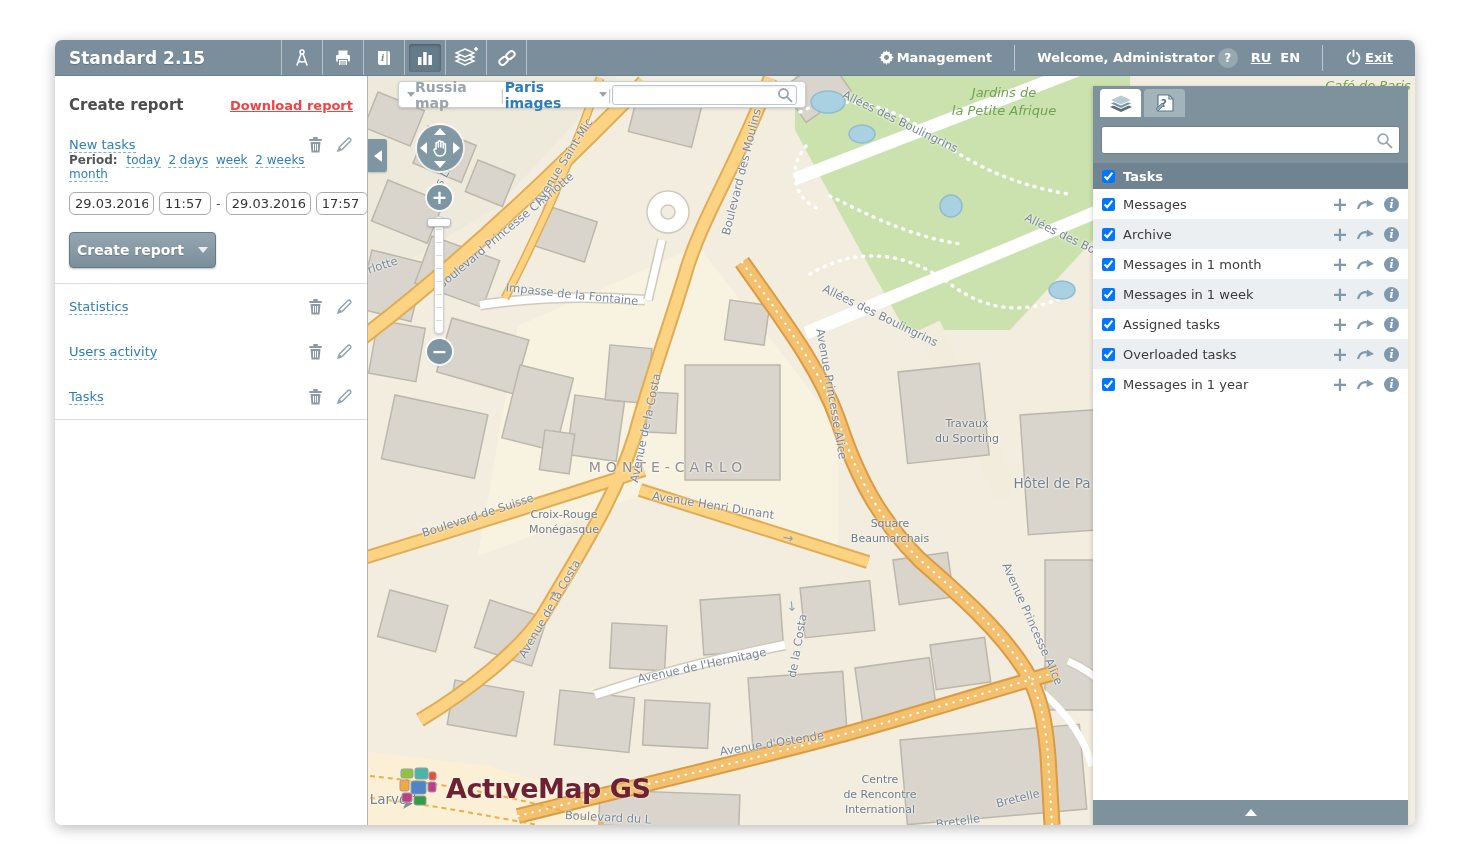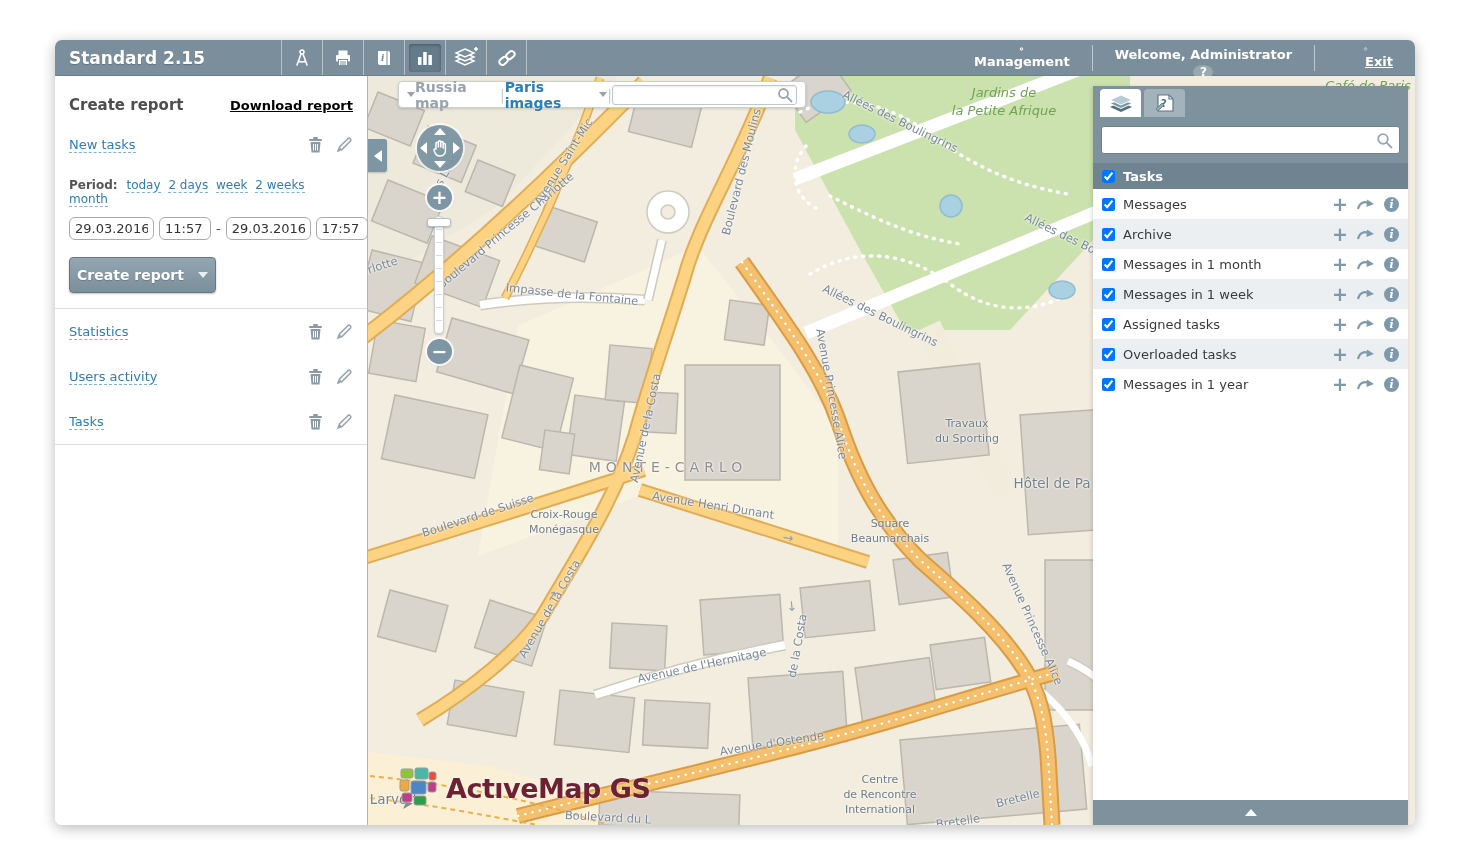--- a/index.html
+++ b/index.html
@@ -13,41 +13,41 @@
   .tb-title{font-size:17px;font-weight:bold;line-height:36px;padding-left:14px;width:226px;
     text-shadow:0 1px 1px rgba(0,0,0,.2);}
   .tb-icons{display:flex;align-items:stretch;}
   .tb-icon-btn{width:41px;display:flex;align-items:center;justify-content:center;cursor:pointer;
     border-left:1px solid rgba(255,255,255,.45);}
   .tb-icon-btn:last-child{border-right:1px solid rgba(255,255,255,.45);}
   .tb-icon-btn.active .tb-icon-bg{background:#647b89;border-radius:3px;box-shadow:inset 0 1px 3px rgba(0,0,0,.3);}
   .tb-icon-bg{width:32px;height:28px;display:flex;align-items:center;justify-content:center;}
   .tb-spacer{flex:1;}
   .tb-right{display:flex;align-items:center;font-size:13px;font-weight:bold;}
-  .tb-group{display:flex;align-items:center;gap:3px;padding:0 22px;height:22px;flex-direction:column;}
+  .tb-group{display:flex;align-items:center;gap:3px;padding:0 22px;height:22px;}
   .tb-vsep{width:1px;height:26px;background:rgba(255,255,255,.5);}
   .tb-link{color:#fff;cursor:pointer;}
-  .u{text-decoration:underline;margin-left:28px;}
+  .u{text-decoration:underline;}
   .help-circle{width:20px;height:20px;border-radius:50%;background:#97A8B1;color:#fff;
     font-size:12px;font-weight:bold;display:flex;align-items:center;justify-content:center;cursor:pointer;}
   
   .lp{position:absolute;left:0;top:36px;width:313px;height:749px;background:#fff;
     border-right:1px solid #AEB6BA;padding:0 14px;z-index:5;}
   .lp-title{font-size:15px;font-weight:bold;color:#4D4D4D;margin:0 -14px;
     padding:20px 14px 15px;border-bottom:1px solid #DDD;}
   .lp-create-head{display:flex;justify-content:space-between;align-items:baseline;margin-top:20px;}
   .lp-h2{font-size:15px;font-weight:bold;color:#4D4D4D;}
-  .dl-link{font-size:13px;font-weight:bold;color:#000000;text-decoration:underline;cursor:pointer;}
+  .dl-link{font-size:13px;font-weight:bold;color:#ef4444;text-decoration:underline;cursor:pointer;}
   .dash-link{color:#2D7DBA;text-decoration:none;border-bottom:1px dashed #7FB0D6;cursor:pointer;}
   .row-flex{display:flex;align-items:center;}
   .tpl-row{margin-top:22px;}
   .tpl-row .dash-link{font-size:13px;}
   .grow{flex:1;}
   .icon-btn{cursor:pointer;margin-left:13px;display:inline-flex;}
-  .period-row{margin-top:25px;font-size:12px;color:#555;}
+  .period-row{font-size:12px;color:#555;}
   .period-label{font-weight:bold;margin-right:5px;}
   .period-row .dash-link{margin-right:4px;font-size:12px;}
   .dates-row{margin-top:11px;display:flex;align-items:center;gap:5px;}
   .inp{height:23px;border:1px solid #ABABAB;border-radius:6px;font-size:13px;color:#333;
     padding:8px 5px;font-family:inherit;}
   .inp-date{width:85px;} .inp-time{width:52px;}
   .date-dash{color:#555;font-size:13px;}
   .btn-create{margin-top:17px;height:36px;width:147px;border:1px solid #647984;border-radius:4px;
     background:linear-gradient(#94A6B1,#7B8F9B);color:#fff;font-weight:bold;font-size:14px;
     display:flex;align-items:center;justify-content:center;gap:14px;cursor:pointer;

